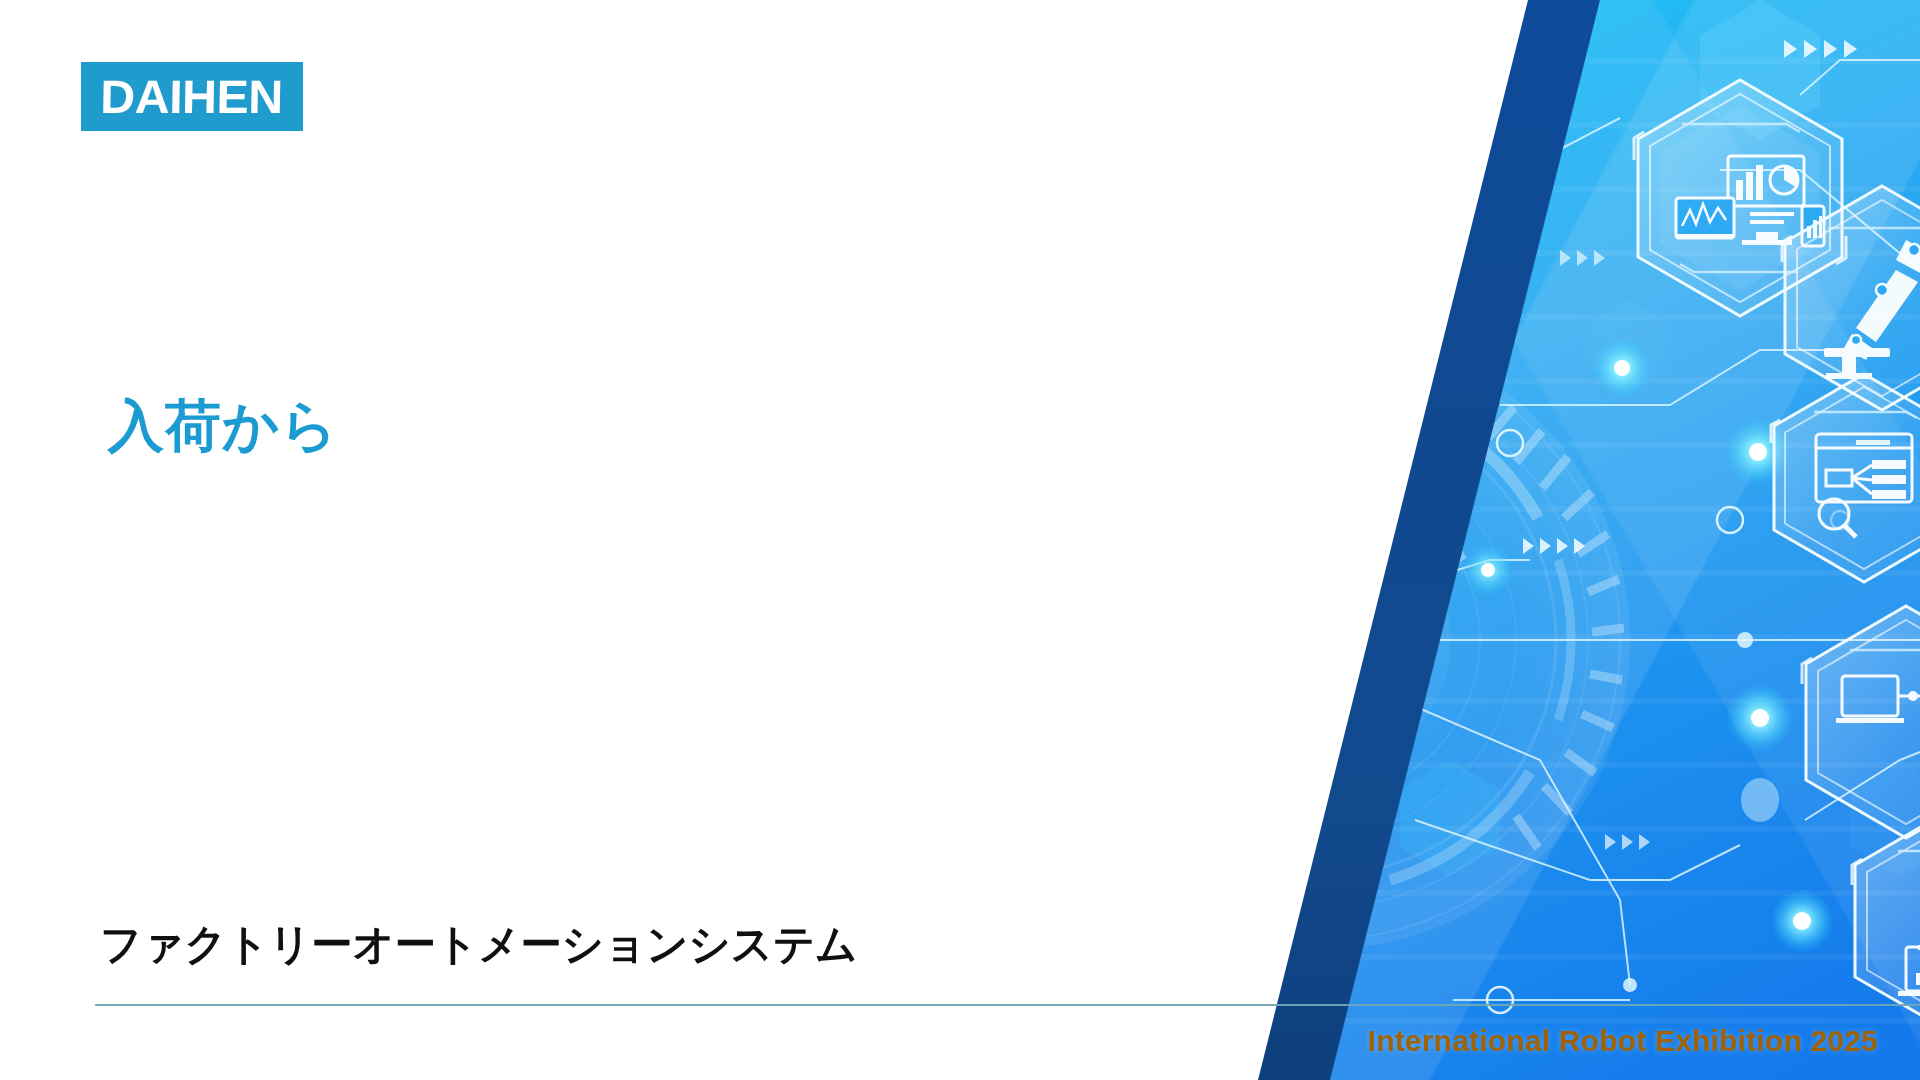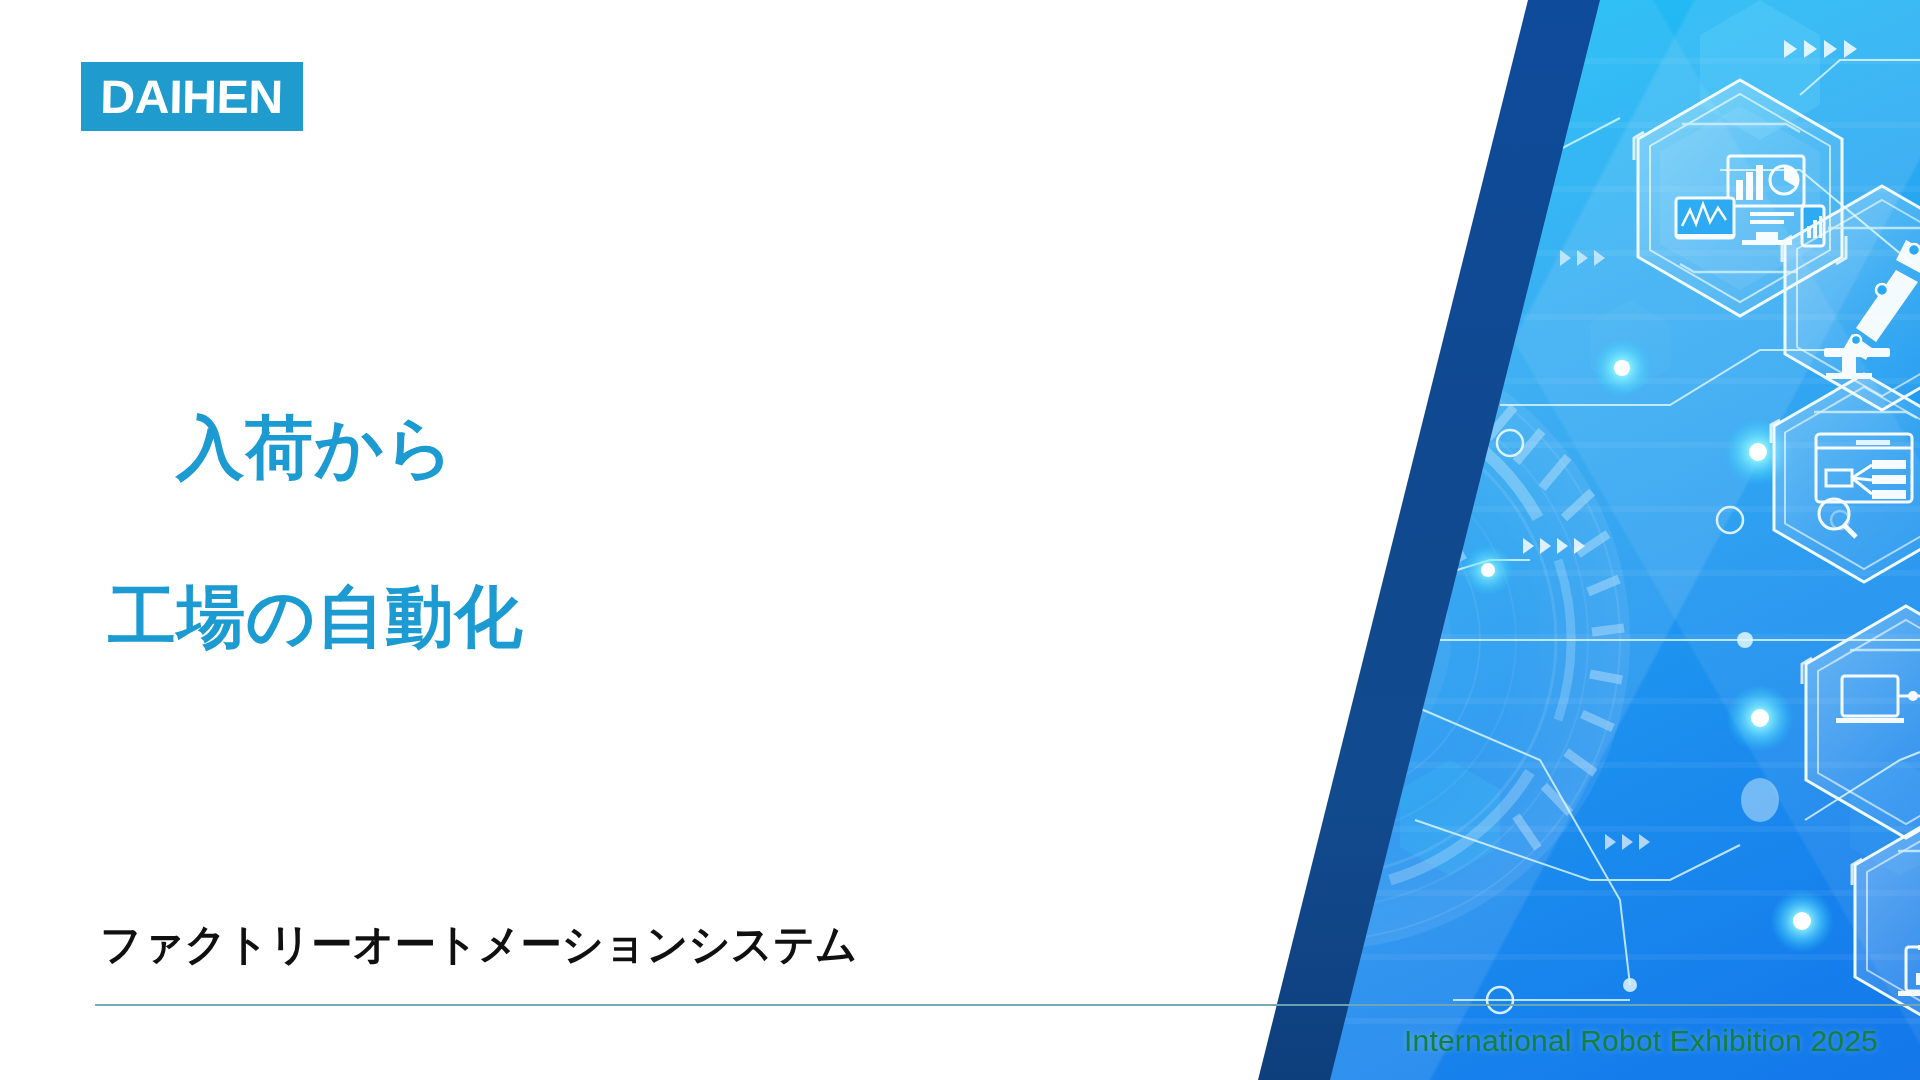--- a/index.html
+++ b/index.html
@@ -100,25 +100,24 @@
     text-transform: uppercase;
   }
 
   #headline {
     position: absolute;
     left: 108px;
     top: 322px;
     color: #1b9bd1;
     font-family: "DejaVu Sans", "Liberation Sans", sans-serif;
     font-weight: 700;
-    font-size: 68px;
+    font-size: 56px;
     line-height: 1.24;
     letter-spacing: 1px;
     white-space: pre-line;
-    text-align: center;
   }
   #headline .hl-line { display: block; }
 
   #subtitle {
     position: absolute;
     left: 100px;
     top: 921px;
     color: #101010;
     font-family: "DejaVu Sans", "Liberation Sans", sans-serif;
     font-weight: 700;
@@ -136,23 +135,23 @@
     width: 1825px;
     height: 2px;
     background: #6fa8b4;
     opacity: .95;
   }
 
   #exhibition-label {
     position: absolute;
     right: 42px;
     top: 1024px;
-    color: #15803d;
+    color: #a16207;
     font-family: "Liberation Sans", sans-serif;
-    font-weight: 400;
+    font-weight: 700;
     font-size: 30px;
     letter-spacing: .2px;
     white-space: nowrap;
     text-shadow: 0 0 6px rgba(255,255,255,.25);
   }
 </style>
 </head>
 <body>
 
 <div id="slide">
@@ -415,21 +414,20 @@
 
     <div class="navy-stripe"></div>
   </div>
 
   <div id="logo">
     <span class="wordmark">DAIHEN</span>
   </div>
 
   <div id="headline">
     <span class="hl-line">入荷から</span>
-    <span class="hl-line">工場の自動化</span>
   </div>
 
   <div id="subtitle">ファクトリーオートメーションシステム</div>
 
   <div id="rule"></div>
 
   <div id="exhibition-label">International Robot Exhibition 2025</div>
 
 </div>
 

